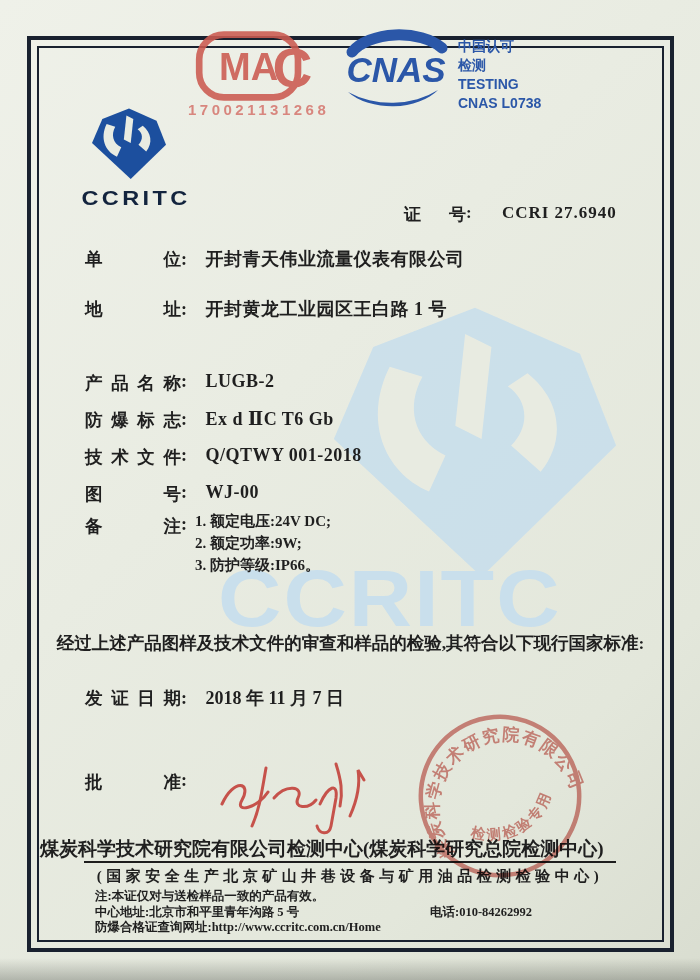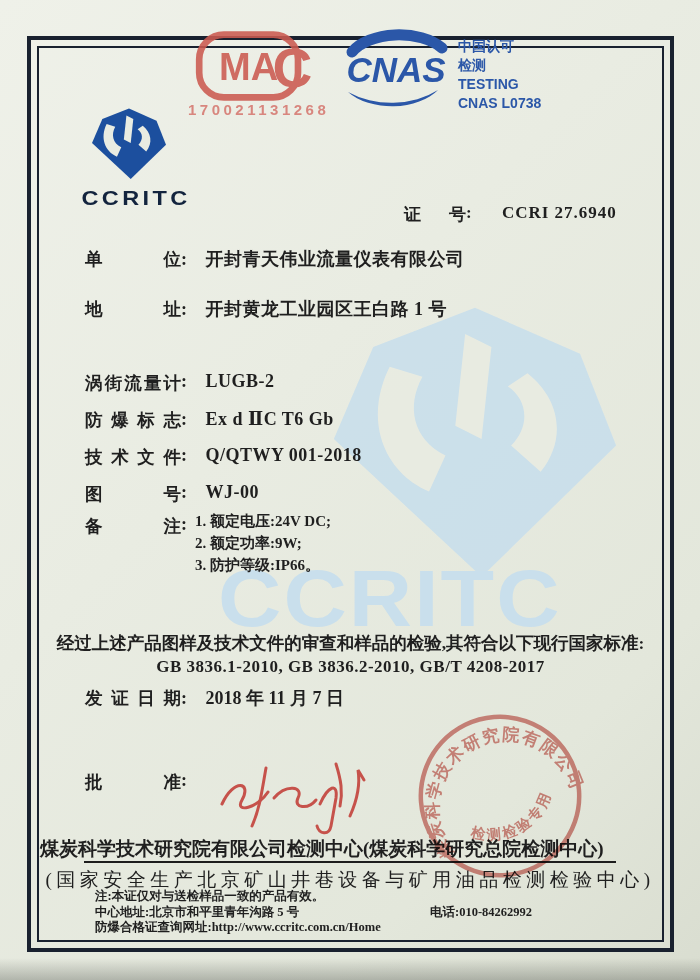--- a/index.html
+++ b/index.html
@@ -52,21 +52,21 @@
   .drow{left:85px;font-size:18px;font-weight:bold;white-space:nowrap;}
   .drow .jlabel{width:96px;font-size:17.5px;}
   .drow .dvalue{margin-left:14px;}
 
   .sig-svg{left:208px;top:746px;width:175px;height:98px;z-index:4;}
   .stamp{left:410px;top:706px;width:180px;height:180px;z-index:4;
     transform:rotate(-26deg);opacity:.82;mix-blend-mode:multiply;}
 
   .org-main{left:40px;right:40px;top:836px;text-align:left;font-size:19px;font-weight:bold;}
   .footer-rule{left:84px;right:84px;top:861px;height:2px;background:#1d1d1d;}
-  .org-secondary{left:40px;right:40px;top:867px;text-align:center;font-size:19px;font-weight:normal;letter-spacing:4.5px;white-space:nowrap;}
+  .org-secondary{left:40px;right:40px;top:867px;text-align:center;font-size:15px;font-weight:bold;letter-spacing:4.5px;white-space:nowrap;}
   .fnote{left:95px;top:889px;font-size:12.5px;font-weight:bold;line-height:15.5px;}
   .fphone{left:430px;top:904px;font-size:12.5px;font-weight:bold;}
 
   
   .wm-logo{left:295px;top:288px;width:360px;height:302px;color:#c9dfec;z-index:1;opacity:.9;}
   .wm-text{left:218px;top:553px;z-index:1;color:#c9dfec;
     font-family:"Liberation Sans","DejaVu Sans",sans-serif;
     font-size:86px;font-weight:900;letter-spacing:2px;transform:scale(1.02,.92);transform-origin:left top;white-space:nowrap;}
 </style>
 </head>
@@ -120,21 +120,21 @@
 
   <div class="abs frow" style="top:247px">
     <span class="jlabel">单位</span><span>:</span>
     <span class="fvalue">开封青天伟业流量仪表有限公司</span>
   </div>
   <div class="abs frow" style="top:297px">
     <span class="jlabel">地址</span><span>:</span>
     <span class="fvalue">开封黄龙工业园区王白路 1 号</span>
   </div>
   <div class="abs frow" style="top:371px">
-    <span class="jlabel">涡街流量计</span><span>:</span>
+    <span class="jlabel">产品名称</span><span>:</span>
     <span class="fvalue">LUGB-2</span>
   </div>
   <div class="abs frow" style="top:408px">
     <span class="jlabel">防爆标志</span><span>:</span>
     <span class="fvalue">Ex d ⅡC T6 Gb</span>
   </div>
   <div class="abs frow" style="top:445px">
     <span class="jlabel">技术文件</span><span>:</span>
     <span class="fvalue">Q/QTWY 001-2018</span>
   </div>
@@ -146,21 +146,20 @@
   <div class="abs frow" style="top:514px">
     <span class="jlabel">备注</span><span>:</span>
   </div>
   <div class="abs remarks-lines">
     <div>1. 额定电压:24V DC;</div>
     <div>2. 额定功率:9W;</div>
     <div>3. 防护等级:IP66。</div>
   </div>
 
   <div class="abs statement">经过上述产品图样及技术文件的审查和样品的检验,其符合以下现行国家标准:</div>
-  <div class="abs standards">GB 3836.1-2010, GB 3836.2-2010, GB/T 4208-2017</div>
 
   <div class="abs drow" style="top:686px">
     <span class="jlabel">发证日期</span><span>:</span>
     <span class="dvalue">2018 年 11 月 7 日</span>
   </div>
   <div class="abs drow" style="top:770px">
     <span class="jlabel">批准</span><span>:</span>
   </div>
 
   <svg class="abs sig-svg" viewBox="0 0 175 98">

